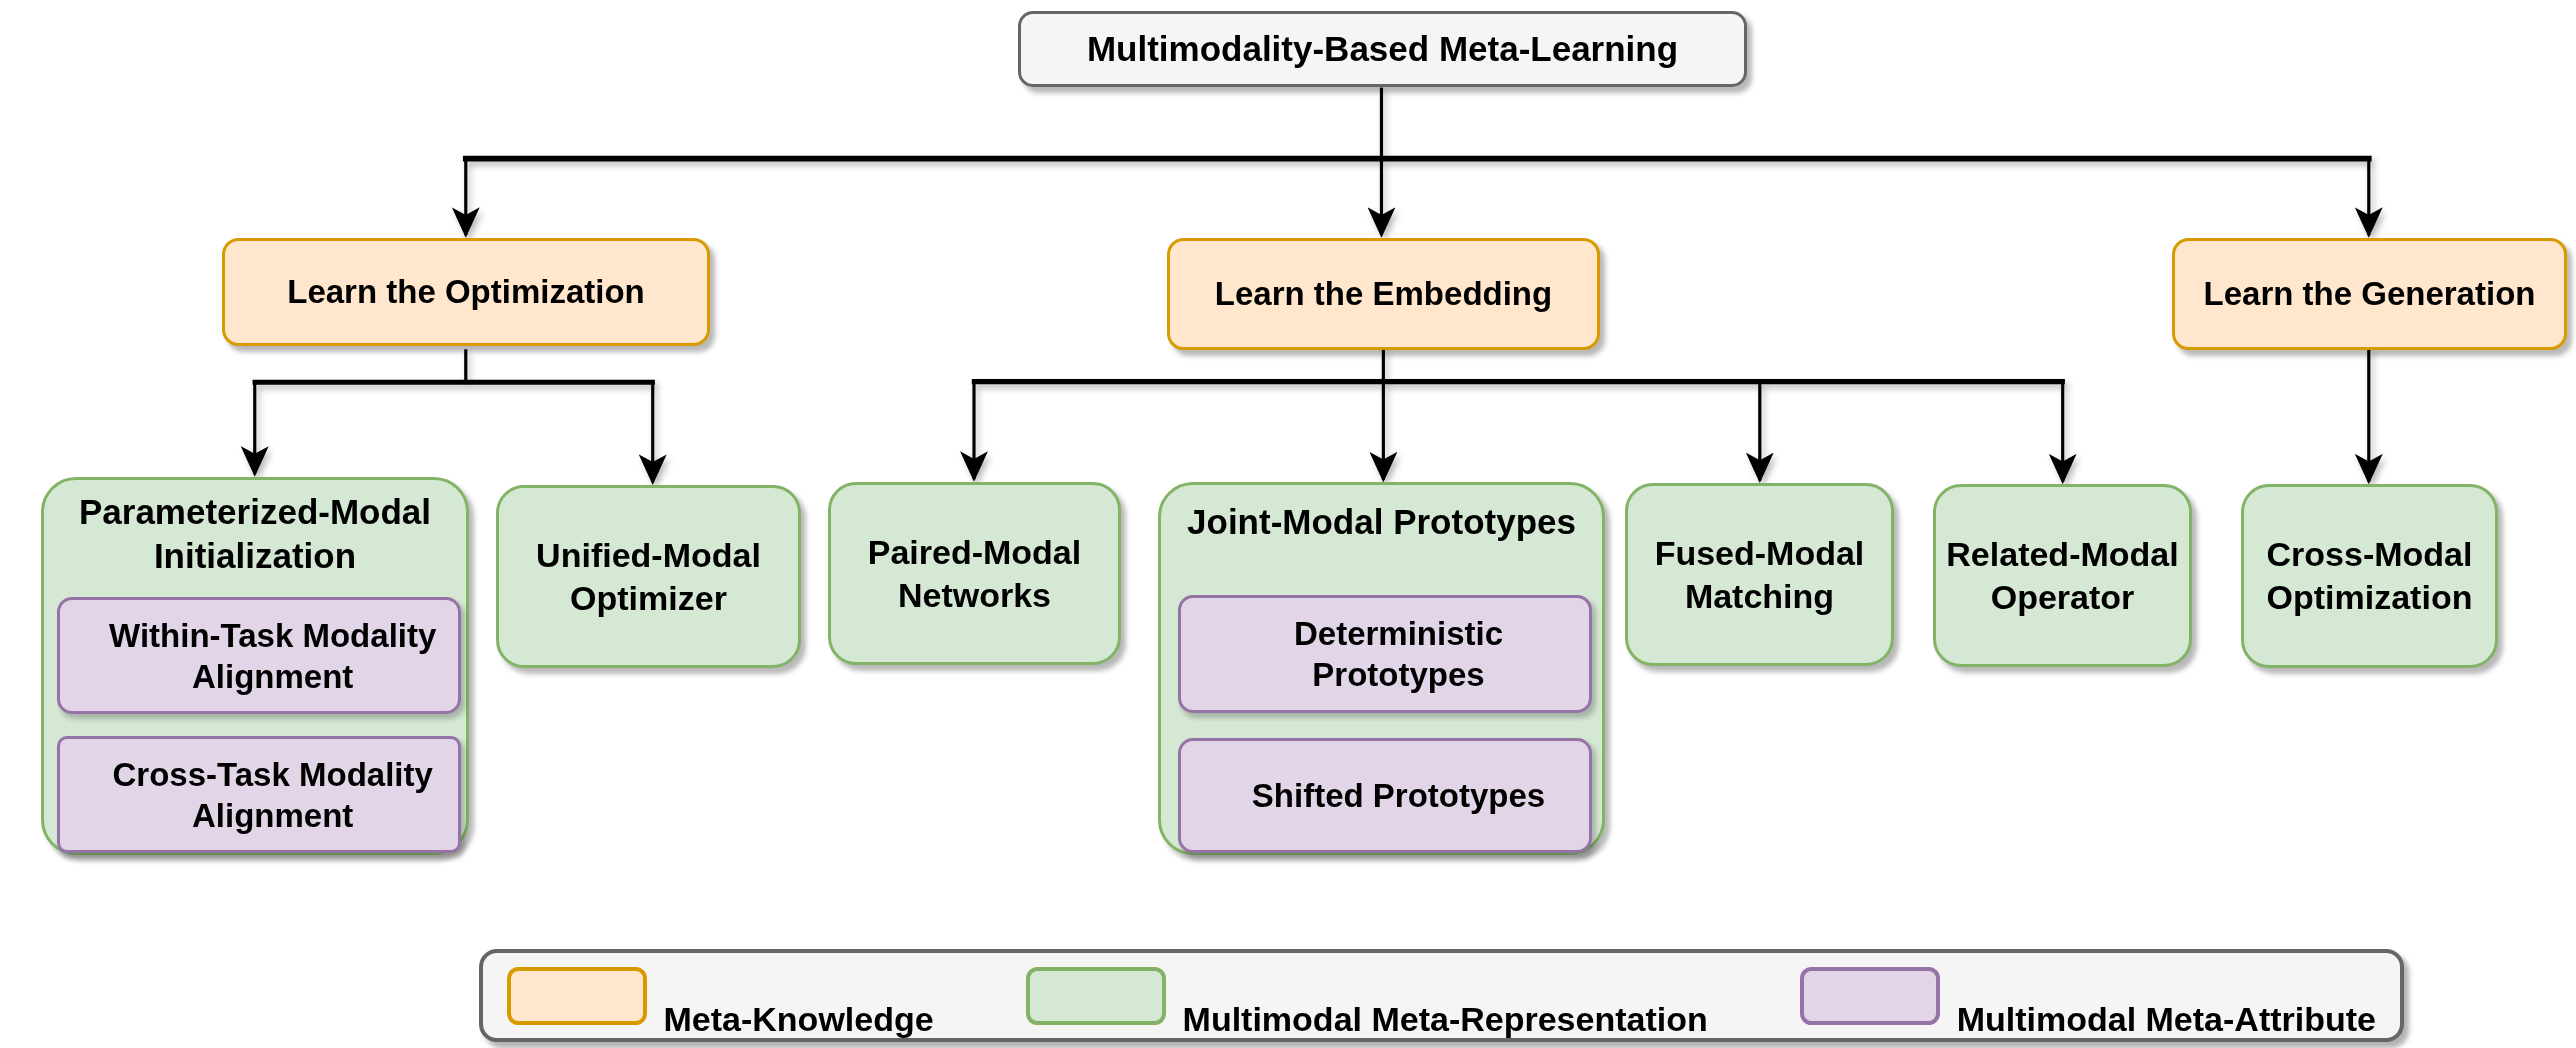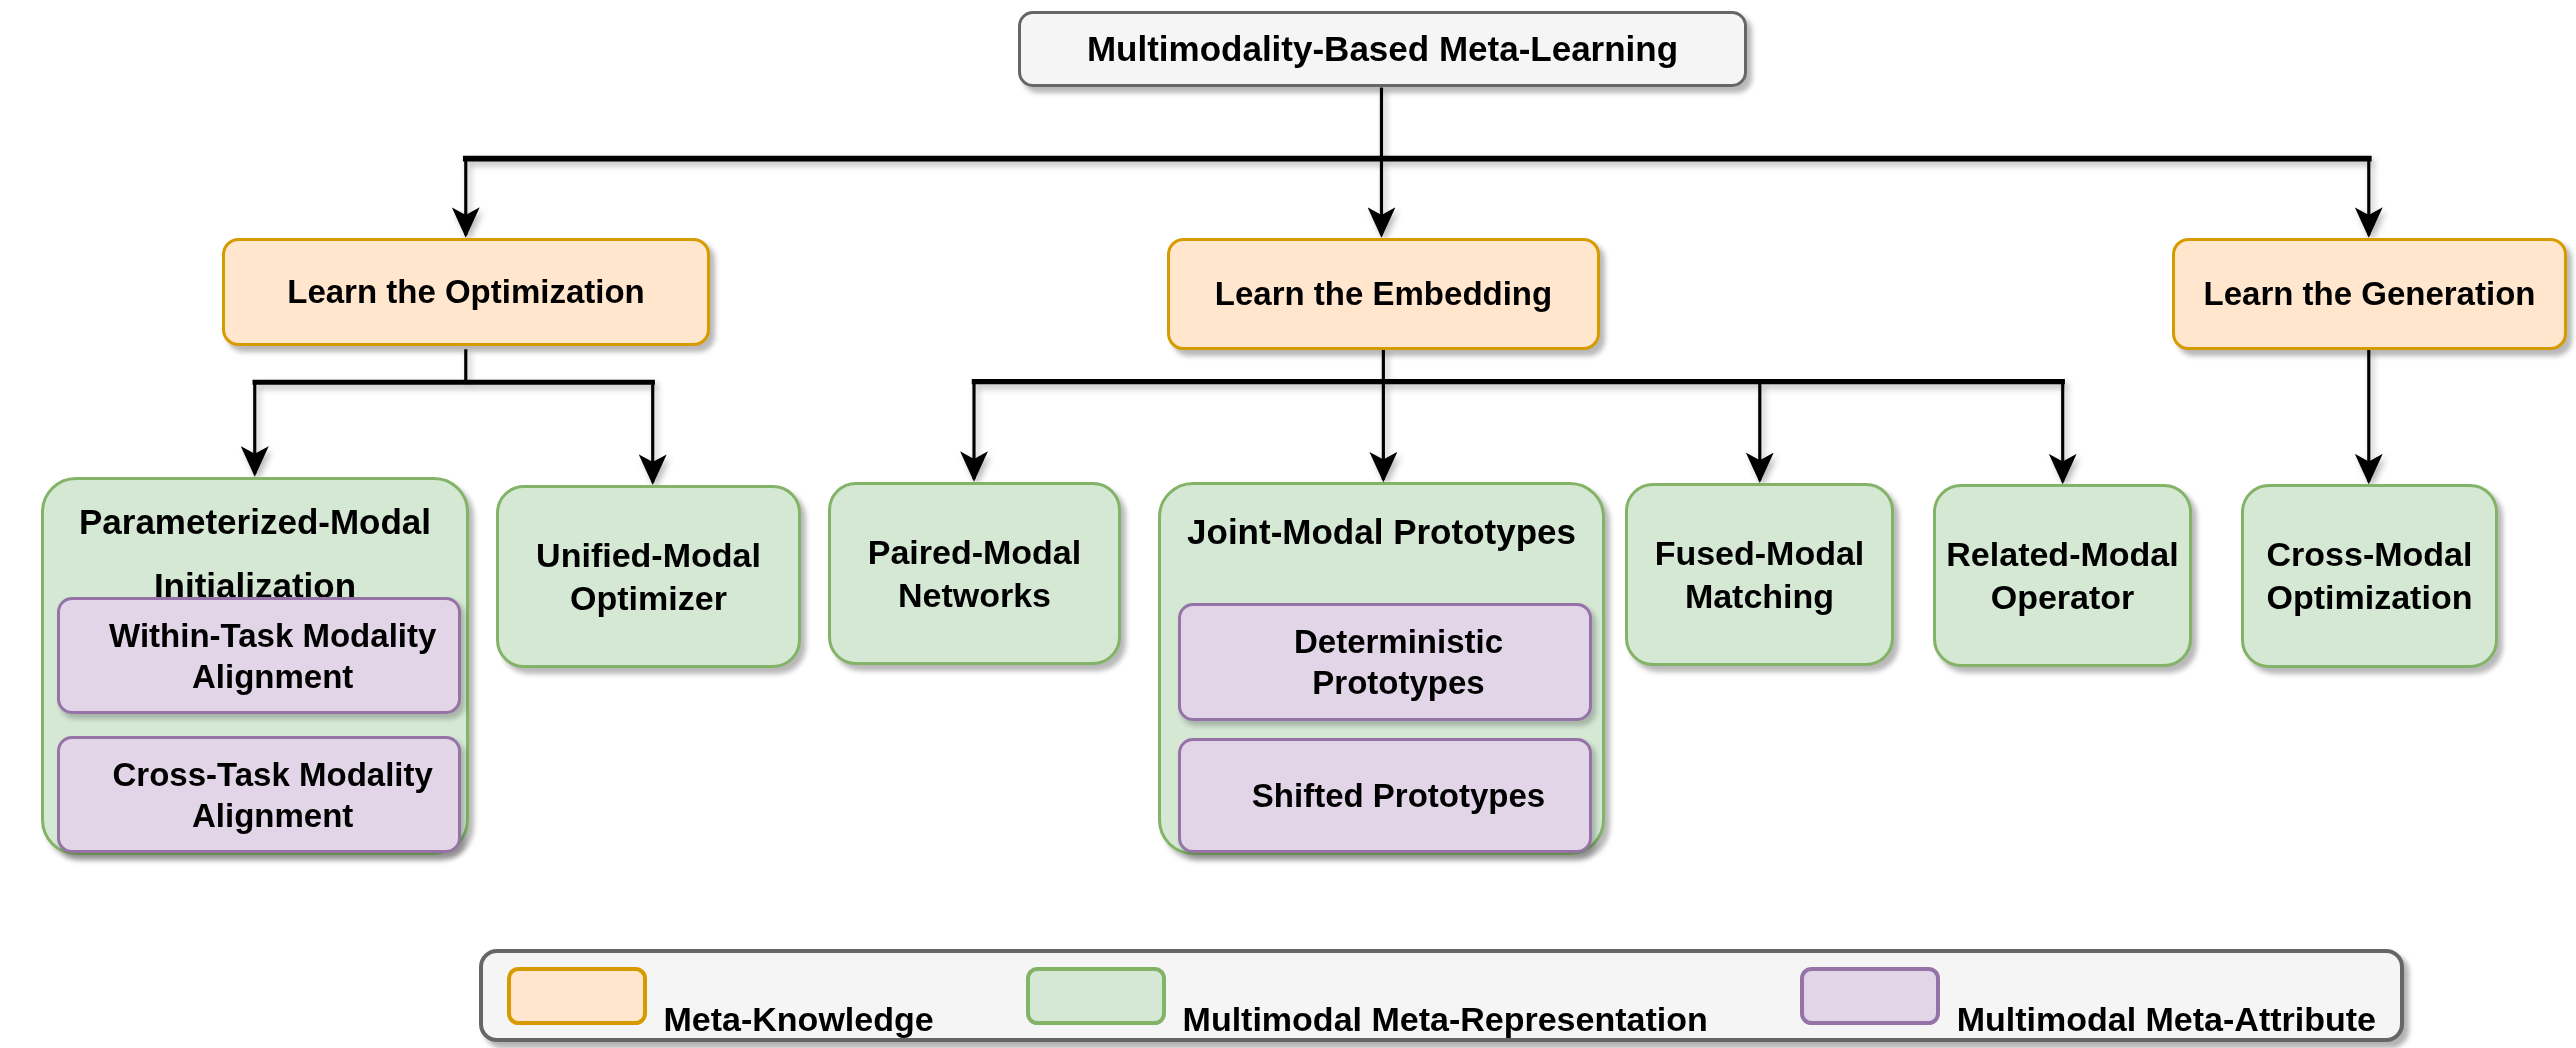--- a/index.html
+++ b/index.html
@@ -54,21 +54,21 @@
     border: 3.8px solid var(--meta-representation-border, #82B366);
     border-radius: 35px;
     box-shadow: 5px 5.7px 5.7px rgba(0,0,0,0.28);
   }
   .group-title {
     position: absolute;
     left: 0; right: 8px;
     text-align: center;
     font-weight: bold;
     font-size: 35px;
-    line-height: 64px;
+    line-height: 44px;
     color: #000000;
     white-space: pre-line;
     padding-left: 8px;
   }
   .purple-node {
     background: var(--meta-attribute-fill, #E1D5E7);
     border: 3.8px solid var(--meta-attribute-border, #9673A6);
     border-radius: 15px;
     font-size: 33px;
     line-height: 41px;
@@ -149,33 +149,33 @@
 
   <div class="node orange-node" style="left:222px; top:238px; width:488px; height:108px;">Learn the Optimization</div>
   <div class="node orange-node" style="left:1167px; top:238px; width:433px; height:112px;">Learn the Embedding</div>
   <div class="node orange-node" style="left:2172px; top:238px; width:395px; height:112px;">Learn the Generation</div>
 
   <div class="green-group" style="left:41px; top:477px; width:428px; height:378px;">
     <div class="group-title" style="top:10px;">Parameterized-Modal
 Initialization</div>
     <div class="node purple-node" style="left:12.7px; top:117px; width:404px; height:117px;">Within-Task Modality
 Alignment</div>
-    <div class="node purple-node" style="left:12.7px; top:256px; width:404px; height:117px;">Cross-Task Modality
+    <div class="node purple-node" style="left:12.7px; top:256px; width:404px; height:117px;border-radius:10px;">Cross-Task Modality
 Alignment</div>
   </div>
 
   <div class="node green-node" style="left:496px; top:485px; width:305px; height:183px;">Unified-Modal
 Optimizer</div>
 
   <div class="node green-node" style="left:828px; top:482px; width:293px; height:183px;">Paired-Modal
 Networks</div>
 
   <div class="green-group" style="left:1158px; top:482px; width:447px; height:373px;">
     <div class="group-title" style="top:15px;">Joint-Modal Prototypes</div>
-    <div class="node purple-node" style="left:16.5px; top:118px; width:414px; height:118px;">Deterministic
+    <div class="node purple-node" style="left:16.5px; top:110px; width:414px; height:118px;">Deterministic
 Prototypes</div>
     <div class="node purple-node" style="left:16.5px; top:253px; width:414px; height:115px;">Shifted Prototypes</div>
   </div>
 
   <div class="node green-node" style="left:1625px; top:483px; width:269px; height:183px;">Fused-Modal
 Matching</div>
 
   <div class="node green-node" style="left:1933px; top:484px; width:259px; height:183px;">Related-Modal
 Operator</div>
 

